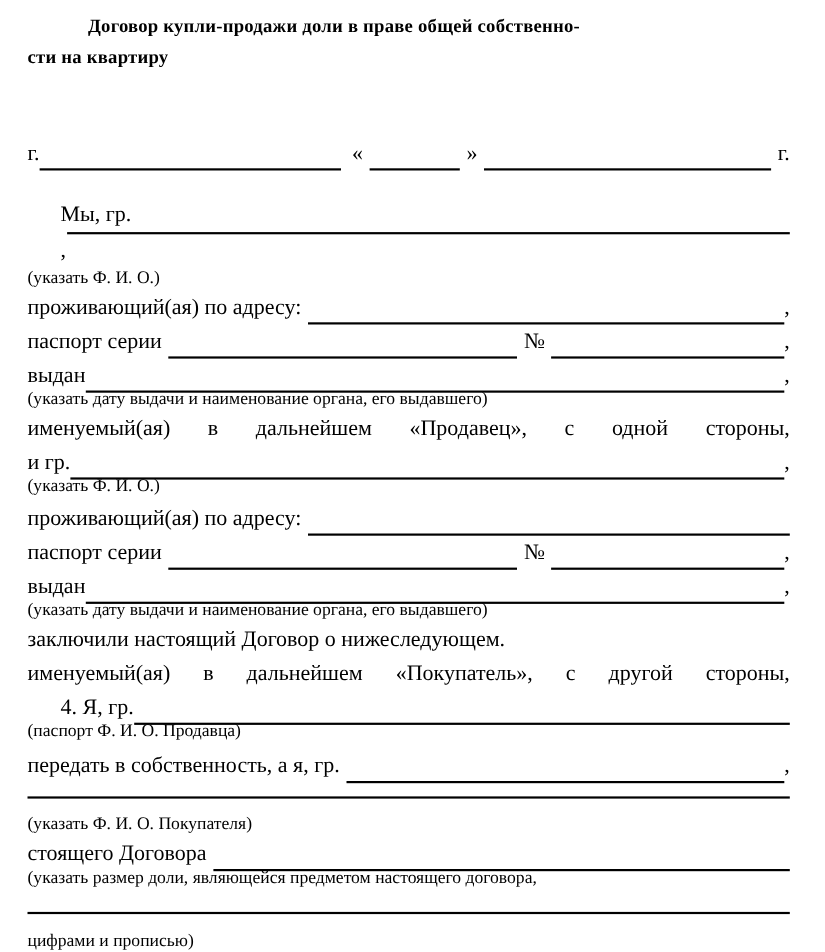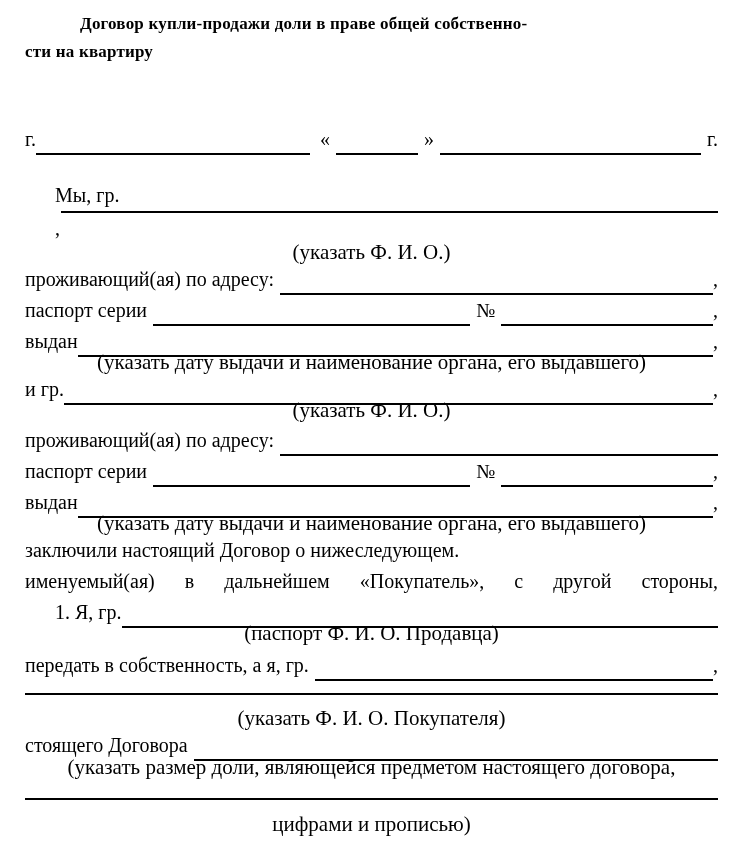--- a/index.html
+++ b/index.html
@@ -26,21 +26,21 @@
   .q-open  { margin-left: 10px; }
   .q-close { margin-left: 6px; }
   .yr { margin-left: 6px; }
   .no-sign { margin-left: 6px; }
 
   
   .line { font-size: 20px; line-height: 31px; }
   .just { text-align: justify; text-align-last: justify; }
 
   
-  .caption { text-align: center; font-size: 21px; line-height: 23px; }
+  .caption { text-align: left; font-size: 16px; line-height: 23px; }
 
   
   .fullblank { border-bottom: 2px solid #000; }
 
   
   .mt-date { margin-top: 58px; }
   .mt-we { margin-top: 25px; flex-direction: column; }
   .cap-up { margin-top: -3px; }
   .cap-up6 { margin-top: -6px; }
   .cap-up5 { margin-top: -5px; }
@@ -94,20 +94,21 @@
     <span class="t">,</span>
   </div>
 
   <div class="row">
     <span class="t">выдан</span>
     <span class="bl tight"></span>
     <span class="t">,</span>
   </div>
   <div class="caption cap-up6">(указать дату выдачи и наименование органа, его выдавшего)</div>
 
+  <div class="line just">именуемый(ая) в дальнейшем «Продавец», с одной стороны,</div>
 
   <div class="row">
     <span class="t">и гр.</span>
     <span class="bl tight"></span>
     <span class="t">,</span>
   </div>
   <div class="caption cap-up6">(указать Ф. И. О.)</div>
 
   <div class="row mt3">
     <span class="t">проживающий(ая) по адресу:</span>
@@ -126,21 +127,21 @@
     <span class="t">выдан</span>
     <span class="bl tight"></span>
     <span class="t">,</span>
   </div>
   <div class="caption cap-up6">(указать дату выдачи и наименование органа, его выдавшего)</div>
 
   <div class="line">заключили настоящий Договор о нижеследующем.</div>
   <div class="line just">именуемый(ая) в дальнейшем «Покупатель», с другой стороны,</div>
 
   <div class="row indent">
-    <span class="t">1. Я, гр.</span>
+    <span class="t">4. Я, гр.</span>
     <span class="bl tight"></span>
   </div>
   <div class="caption cap-up6">(паспорт Ф. И. О. Продавца)</div>
 
   <div class="row mt5">
     <span class="t">передать в собственность, а я, гр.</span>
     <span class="bl"></span>
     <span class="t">,</span>
   </div>
 

